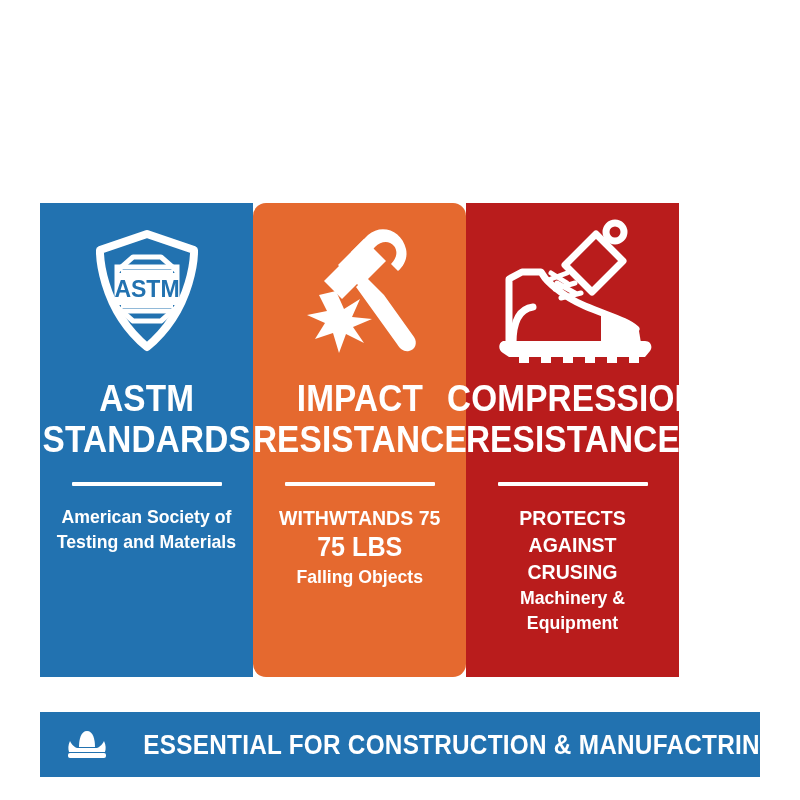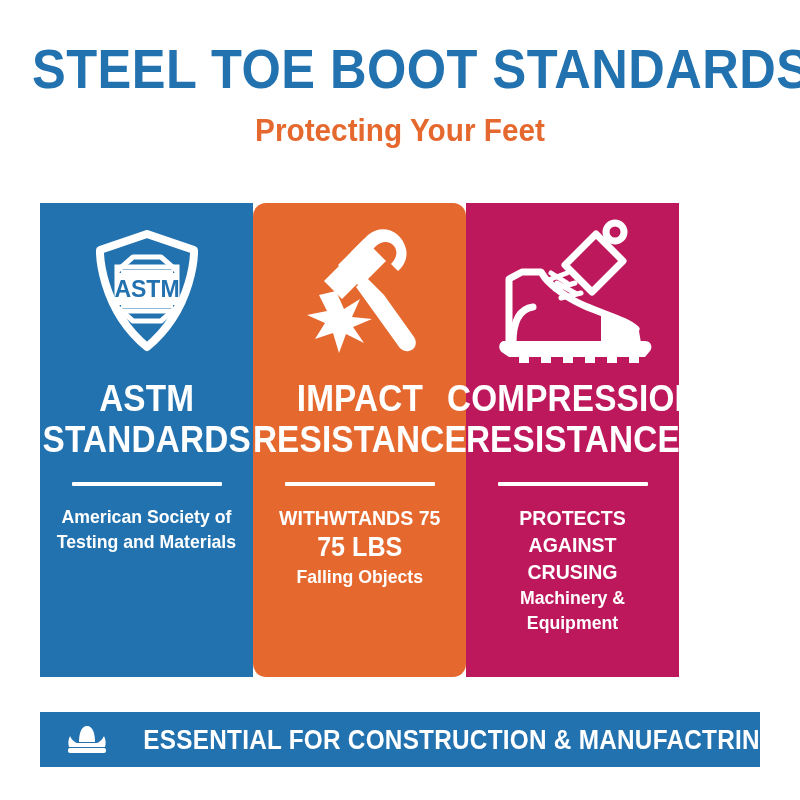--- a/index.html
+++ b/index.html
@@ -69,21 +69,21 @@
     width: 213px;
     height: 474px;
     box-sizing: border-box;
     display: flex;
     flex-direction: column;
     align-items: center;
     padding: 0 10px;
   }
   .card.blue   { background: #2272b0; }
   .card.orange { background: #e5692f; border-radius: 13px; }
-  .card.gray   { background: #be185d; }
+  .card.gray   { background: #b91c1c; }
 
   .icon-wrap {
     height: 175px;
     display: flex;
     align-items: center;
     justify-content: center;
     width: 100%;
   }
   .card-heading {
     font-family: "Liberation Sans Narrow", "Liberation Sans", sans-serif;
@@ -118,21 +118,21 @@
   .body-line.lg  { font-size: 27px; line-height: 33px; }
   .body-line.md  { font-size: 21px; line-height: 27px; }
   .body-line.sm  { font-size: 19px; line-height: 25px; }
 
   
   .footer {
     position: absolute;
     left: 40px;
     top: 712px;
     width: 720px;
-    height: 55px;
+    height: 65px;
     background: #2272b0;
     display: flex;
     align-items: center;
     justify-content: space-between;
     padding: 0 26px;
     box-sizing: border-box;
   }
   .footer-text {
     font-family: "Liberation Sans Narrow", "Liberation Sans", sans-serif;
     font-weight: bold;
@@ -146,24 +146,20 @@
     text-align: center;
   }
   .footer-icon { flex: 0 0 auto; display: flex; align-items: center; }
   svg { display: block; }
 </style>
 </head>
 <body>
 
 <div class="poster">
 
-  <div class="header">
-    <div class="title">STEEL TOE BOOT STANDARDS</div>
-    <div class="subtitle">Protecting Your Feet</div>
-  </div>
 
   <div class="cards">
 
     <div class="card blue">
       <div class="icon-wrap">
         <span>
           <svg width="112" height="124" viewBox="0 0 112 124">
             <path d="M56 5 L103 21 C103 21 104 78 56 118 C8 78 9 21 9 21 Z" fill="none" stroke="#ffffff" stroke-width="8" stroke-linejoin="round"></path>
             <path d="M56 38 L86 38 L86 82 L56 82 L26 82 L26 38 Z" fill="none" stroke="#ffffff" stroke-width="5"></path>
             <path d="M26 42 L42 28 L70 28 L86 42" fill="none" stroke="#ffffff" stroke-width="5" stroke-linejoin="round"></path>

